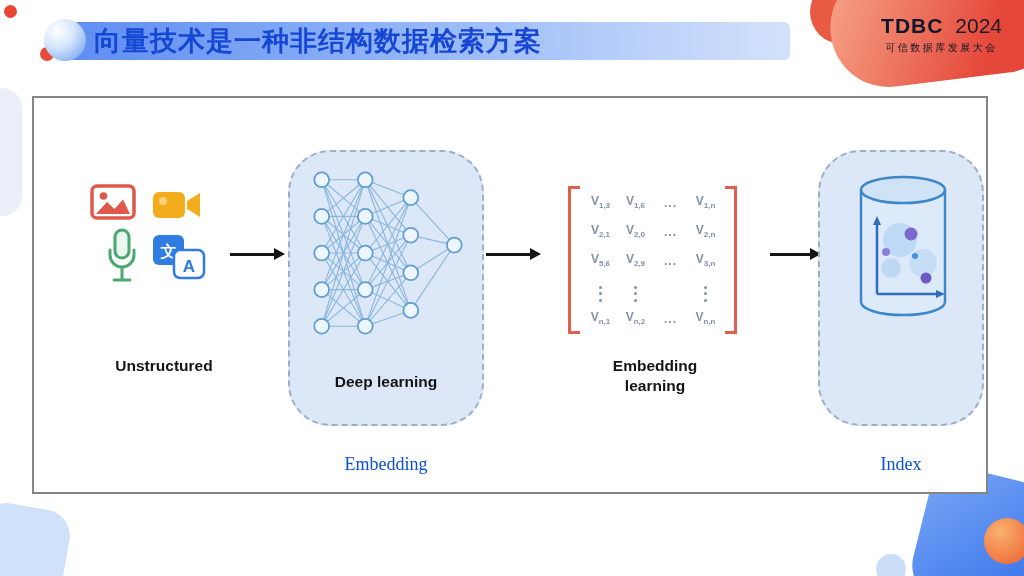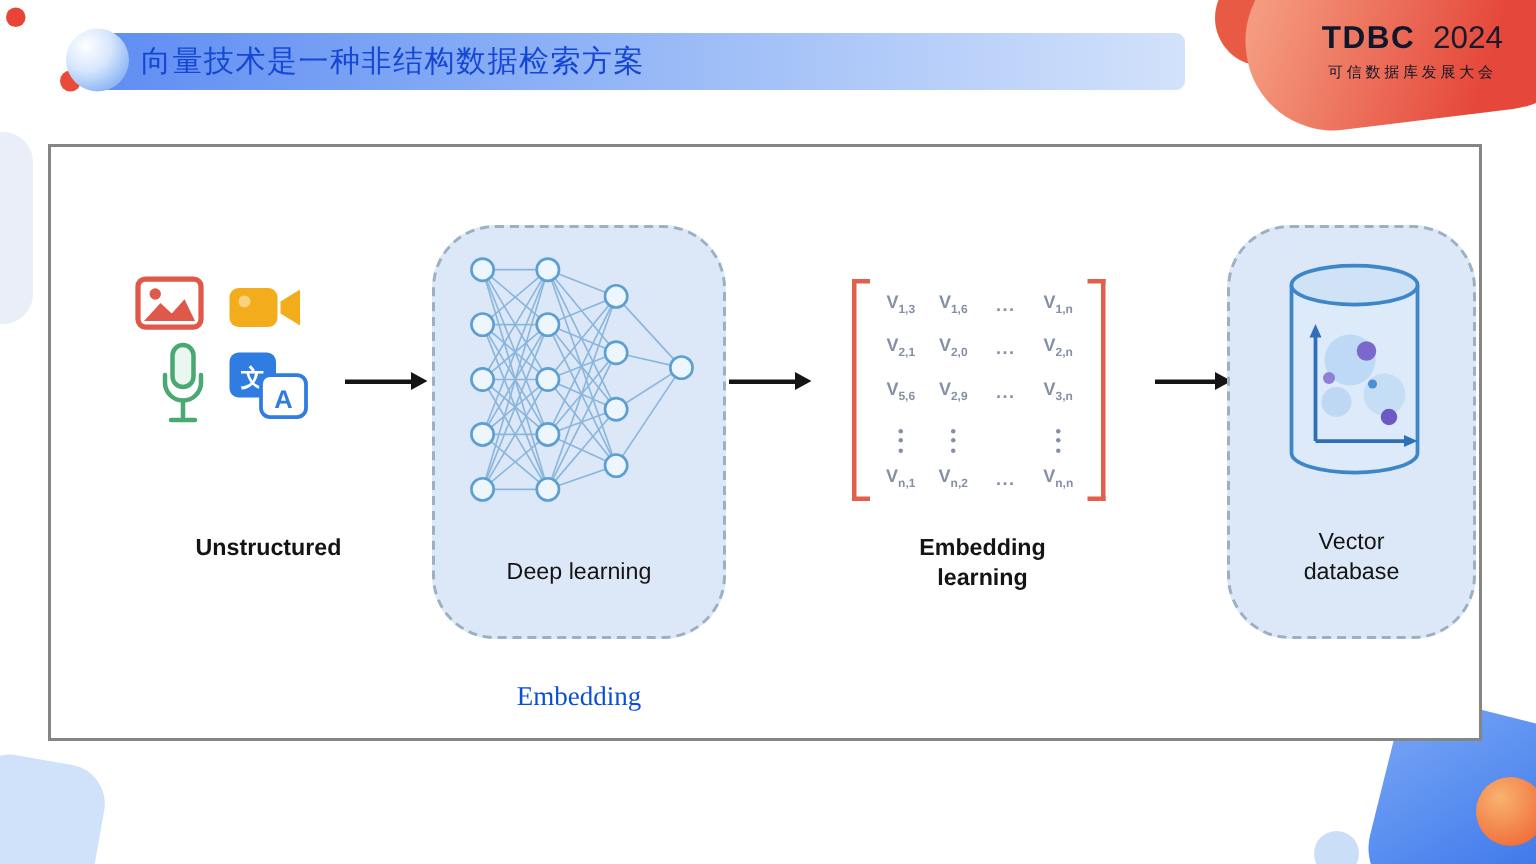--- a/index.html
+++ b/index.html
@@ -23,21 +23,21 @@
     background:linear-gradient(115deg,#f49a7e 10%, #e5483a 70%); transform:rotate(-7deg); }
   .logo-blob2 { right:150px; top:-20px; width:64px; height:64px; border-radius:50%; background:#e95a44; }
 
   
   .title-bar { position:absolute; left:56px; top:22px; width:734px; height:38px; border-radius:6px; z-index:2;
     background:linear-gradient(90deg,#5d8cf2 0%, #8fb3f6 45%, #d3e2fb 100%); }
   .title-bubble-accent { position:absolute; left:-16px; top:25px; width:14px; height:14px; border-radius:50%; background:#e84b38; }
   .title-bubble { position:absolute; left:-12px; top:-3px; width:42px; height:42px; border-radius:50%;
     background:radial-gradient(circle at 32% 28%, #ffffff, #d6e6fc 40%, #92b8f4 75%, #7aa6f0); }
   .slide-title { position:absolute; left:38px; top:0; height:52px; line-height:38px;
-    font-size:20px; font-weight:400; color:#1646d4; letter-spacing:1px; white-space:nowrap; }
+    font-size:27px; font-weight:700; color:#1646d4; letter-spacing:1px; white-space:nowrap; }
 
   
   .logo { position:absolute; right:22px; top:14px; z-index:3; color:#0f172a; text-align:center; }
   .logo-row { font-size:21px; line-height:24px; white-space:nowrap; }
   .logo-brand { font-weight:700; letter-spacing:1px; }
   .logo-year { font-weight:400; margin-left:6px; opacity:.95; }
   .logo-subtitle { margin-top:3px; font-size:10px; letter-spacing:2.5px; white-space:nowrap; }
 
   
   .diagram-frame { position:absolute; left:32px; top:96px; width:956px; height:398px;
@@ -48,36 +48,36 @@
   .sublabel { position:absolute; font-family:"Liberation Serif", serif; font-size:18px;
     color:#0b4fd6; text-align:center; }
 
   
   .icon-cluster { position:absolute; left:46px; top:84px; width:168px; height:122px; }
   .icon-cluster svg { position:absolute; }
   .ic-image { left:10px; top:2px; width:46px; height:36px; }
   .ic-video { left:72px; top:6px; width:50px; height:34px; }
   .ic-mic { left:26px; top:46px; width:32px; height:58px; }
   .ic-translate { left:72px; top:52px; width:54px; height:46px; }
-  .label-stage1 { left:20px; top:258px; width:250px; }
+  .label-stage1 { left:5px; top:258px; width:250px; }
 
   
   .flow-arrow { position:absolute; top:155px; height:0; border-top:3px solid #151515; }
   .flow-arrow::after { content:""; position:absolute; right:-11px; top:-8px;
     border-left:11px solid #151515; border-top:6.5px solid transparent; border-bottom:6.5px solid transparent; }
   .arrow-1 { left:196px; width:44px; }
   .arrow-2 { left:452px; width:44px; }
   .arrow-3 { left:736px; width:40px; }
 
   
   .stage-box { position:absolute; background:#dce8f7; border:2px dashed #9cb0c4; border-radius:42px; }
   .box-dl { left:254px; top:52px; width:196px; height:276px; }
   .box-db { left:784px; top:52px; width:166px; height:276px; }
   .stage-box-label { position:absolute; left:0; right:0; bottom:32px; text-align:center;
-    font-size:15.5px; font-weight:400; color:#141414; line-height:1.3; }
+    font-size:15.5px; font-weight:700; color:#141414; line-height:1.3; }
 
   #nn { position:absolute; left:12px; top:8px; width:172px; height:188px; }
   #nn line { stroke:#8ab6dd; stroke-width:1.1; }
   #nn circle { fill:#eef6fd; stroke:#5e9fd3; stroke-width:1.8; }
 
   .db-svg { position:absolute; left:33px; top:16px; width:100px; height:156px; }
 
   
   .bracket { position:absolute; width:12px; height:148px; border:3px solid #e2604b; }
   .bracket-left { left:534px; top:88px; border-right:none; }
@@ -282,20 +282,17 @@
         <circle cx="38" cy="100" r="10" fill="#a5c9ef" opacity="0.55"></circle>
         <circle cx="58" cy="66" r="6.5" fill="#7a68cc"></circle>
         <circle cx="73" cy="110" r="5.5" fill="#6c59c4"></circle>
         <circle cx="33" cy="84" r="4" fill="#8f7fd8"></circle>
         <circle cx="62" cy="88" r="3" fill="#4a8fd8"></circle>
         <line x1="24" y1="126" x2="24" y2="56" stroke="#2f6fb8" stroke-width="2.5"></line>
         <polygon points="24,48 20,57 28,57" fill="#2f6fb8"></polygon>
         <line x1="24" y1="126" x2="84" y2="126" stroke="#2f6fb8" stroke-width="2.5"></line>
         <polygon points="92,126 83,122 83,130" fill="#2f6fb8"></polygon>
       </svg>
-      <div class="stage-box-label">
-        <div>Vector</div>
-        <div>database</div>
-      </div>
-    </div>
+    </div>
+    <div class="sublabel sublabel-index">Index</div>
 
   </div>
 </div>
 
 </body></html>

